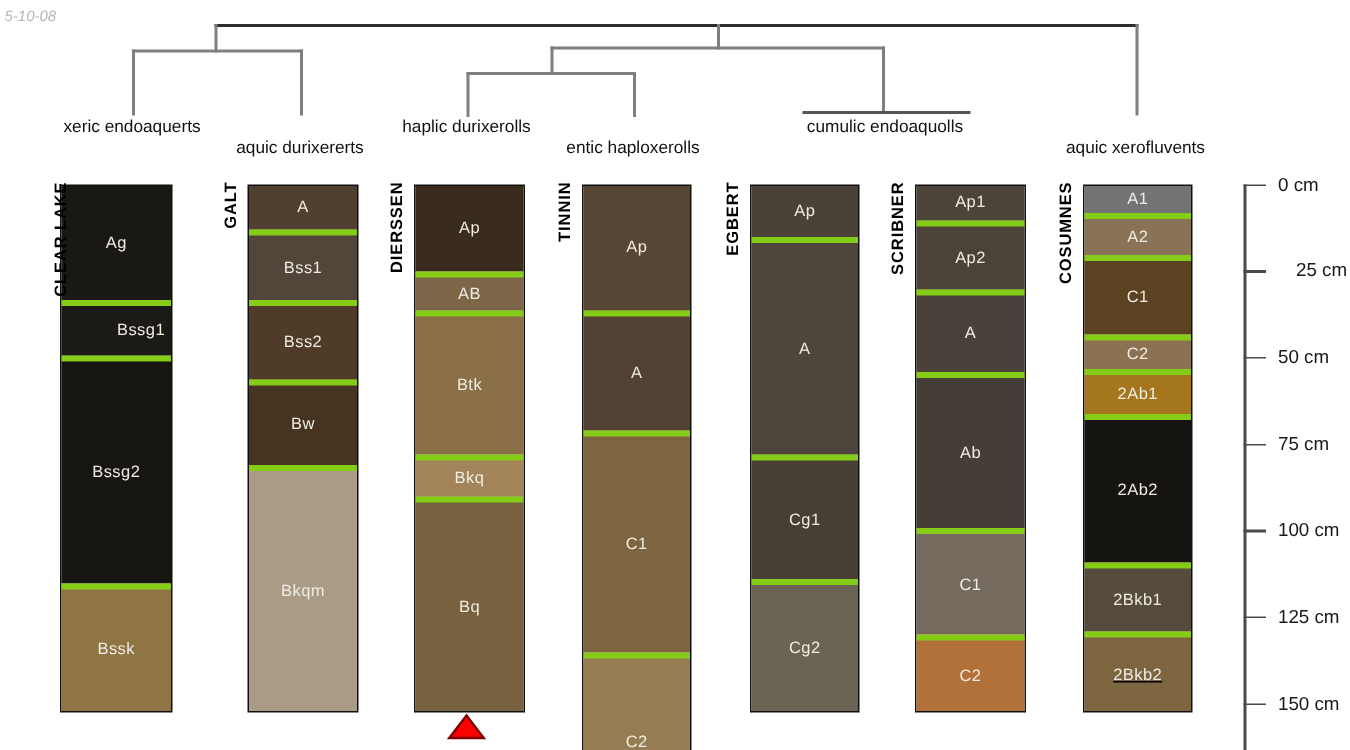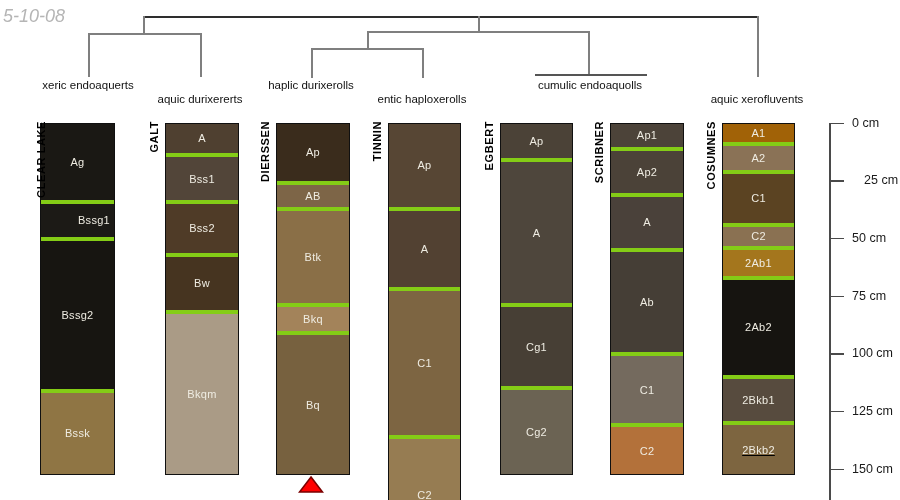--- a/index.html
+++ b/index.html
@@ -1,21 +1,21 @@
 <!DOCTYPE html>
 <html><head>
 <meta charset="utf-8">
 <style>
   html,body{margin:0;padding:0;background:#ffffff;}
   #figure{
     position:relative;width:900px;height:500px;background:#ffffff;
     overflow:hidden;font-family:"Liberation Sans",sans-serif;
   }
   #date-label{
-    position:absolute;left:3px;top:6px;font-size:18px;font-style:italic;
+    position:absolute;left:3px;top:6px;font-size:10px;font-style:italic;
     color:#b5b5b5;
   }
   .seg{position:absolute;}
   .taxon-label{
     position:absolute;width:170px;text-align:center;font-size:11.5px;color:#111;
     white-space:nowrap;
   }
   .profile-column{
     position:absolute;border:1px solid #101010;background:#fff;
   }
@@ -163,21 +163,21 @@
         </div>
         <div class="horizon" style="height: 71.5077px; background: rgb(116, 106, 94);">
           <span class="horizon-label">C1</span>
         </div>
         <div class="horizon" style="height: 50.7474px; background: rgb(179, 113, 58);">
           <span class="horizon-label">C2</span>
         </div>
       </div>
       <div class="series-label" style="left: 593px; top: 120.5px;">SCRIBNER</div>
       <div class="profile-column" style="left: 722px; top: 122.5px; width: 71px;">
-        <div class="horizon" style="height: 18.4536px; background: #a16207; text-align: center;">
+        <div class="horizon" style="height: 18.4536px; background: #737373; text-align: center;">
           <span class="horizon-label">A1</span>
         </div>
         <div class="horizon" style="height: 27.6804px; background: rgb(138, 114, 86);">
           <span class="horizon-label">A2</span>
         </div>
         <div class="horizon" style="height: 53.0541px; background: rgb(91, 67, 34);">
           <span class="horizon-label">C1</span>
         </div>
         <div class="horizon" style="height: 23.067px; background: rgb(138, 113, 82);">
           <span class="horizon-label">C2</span>

